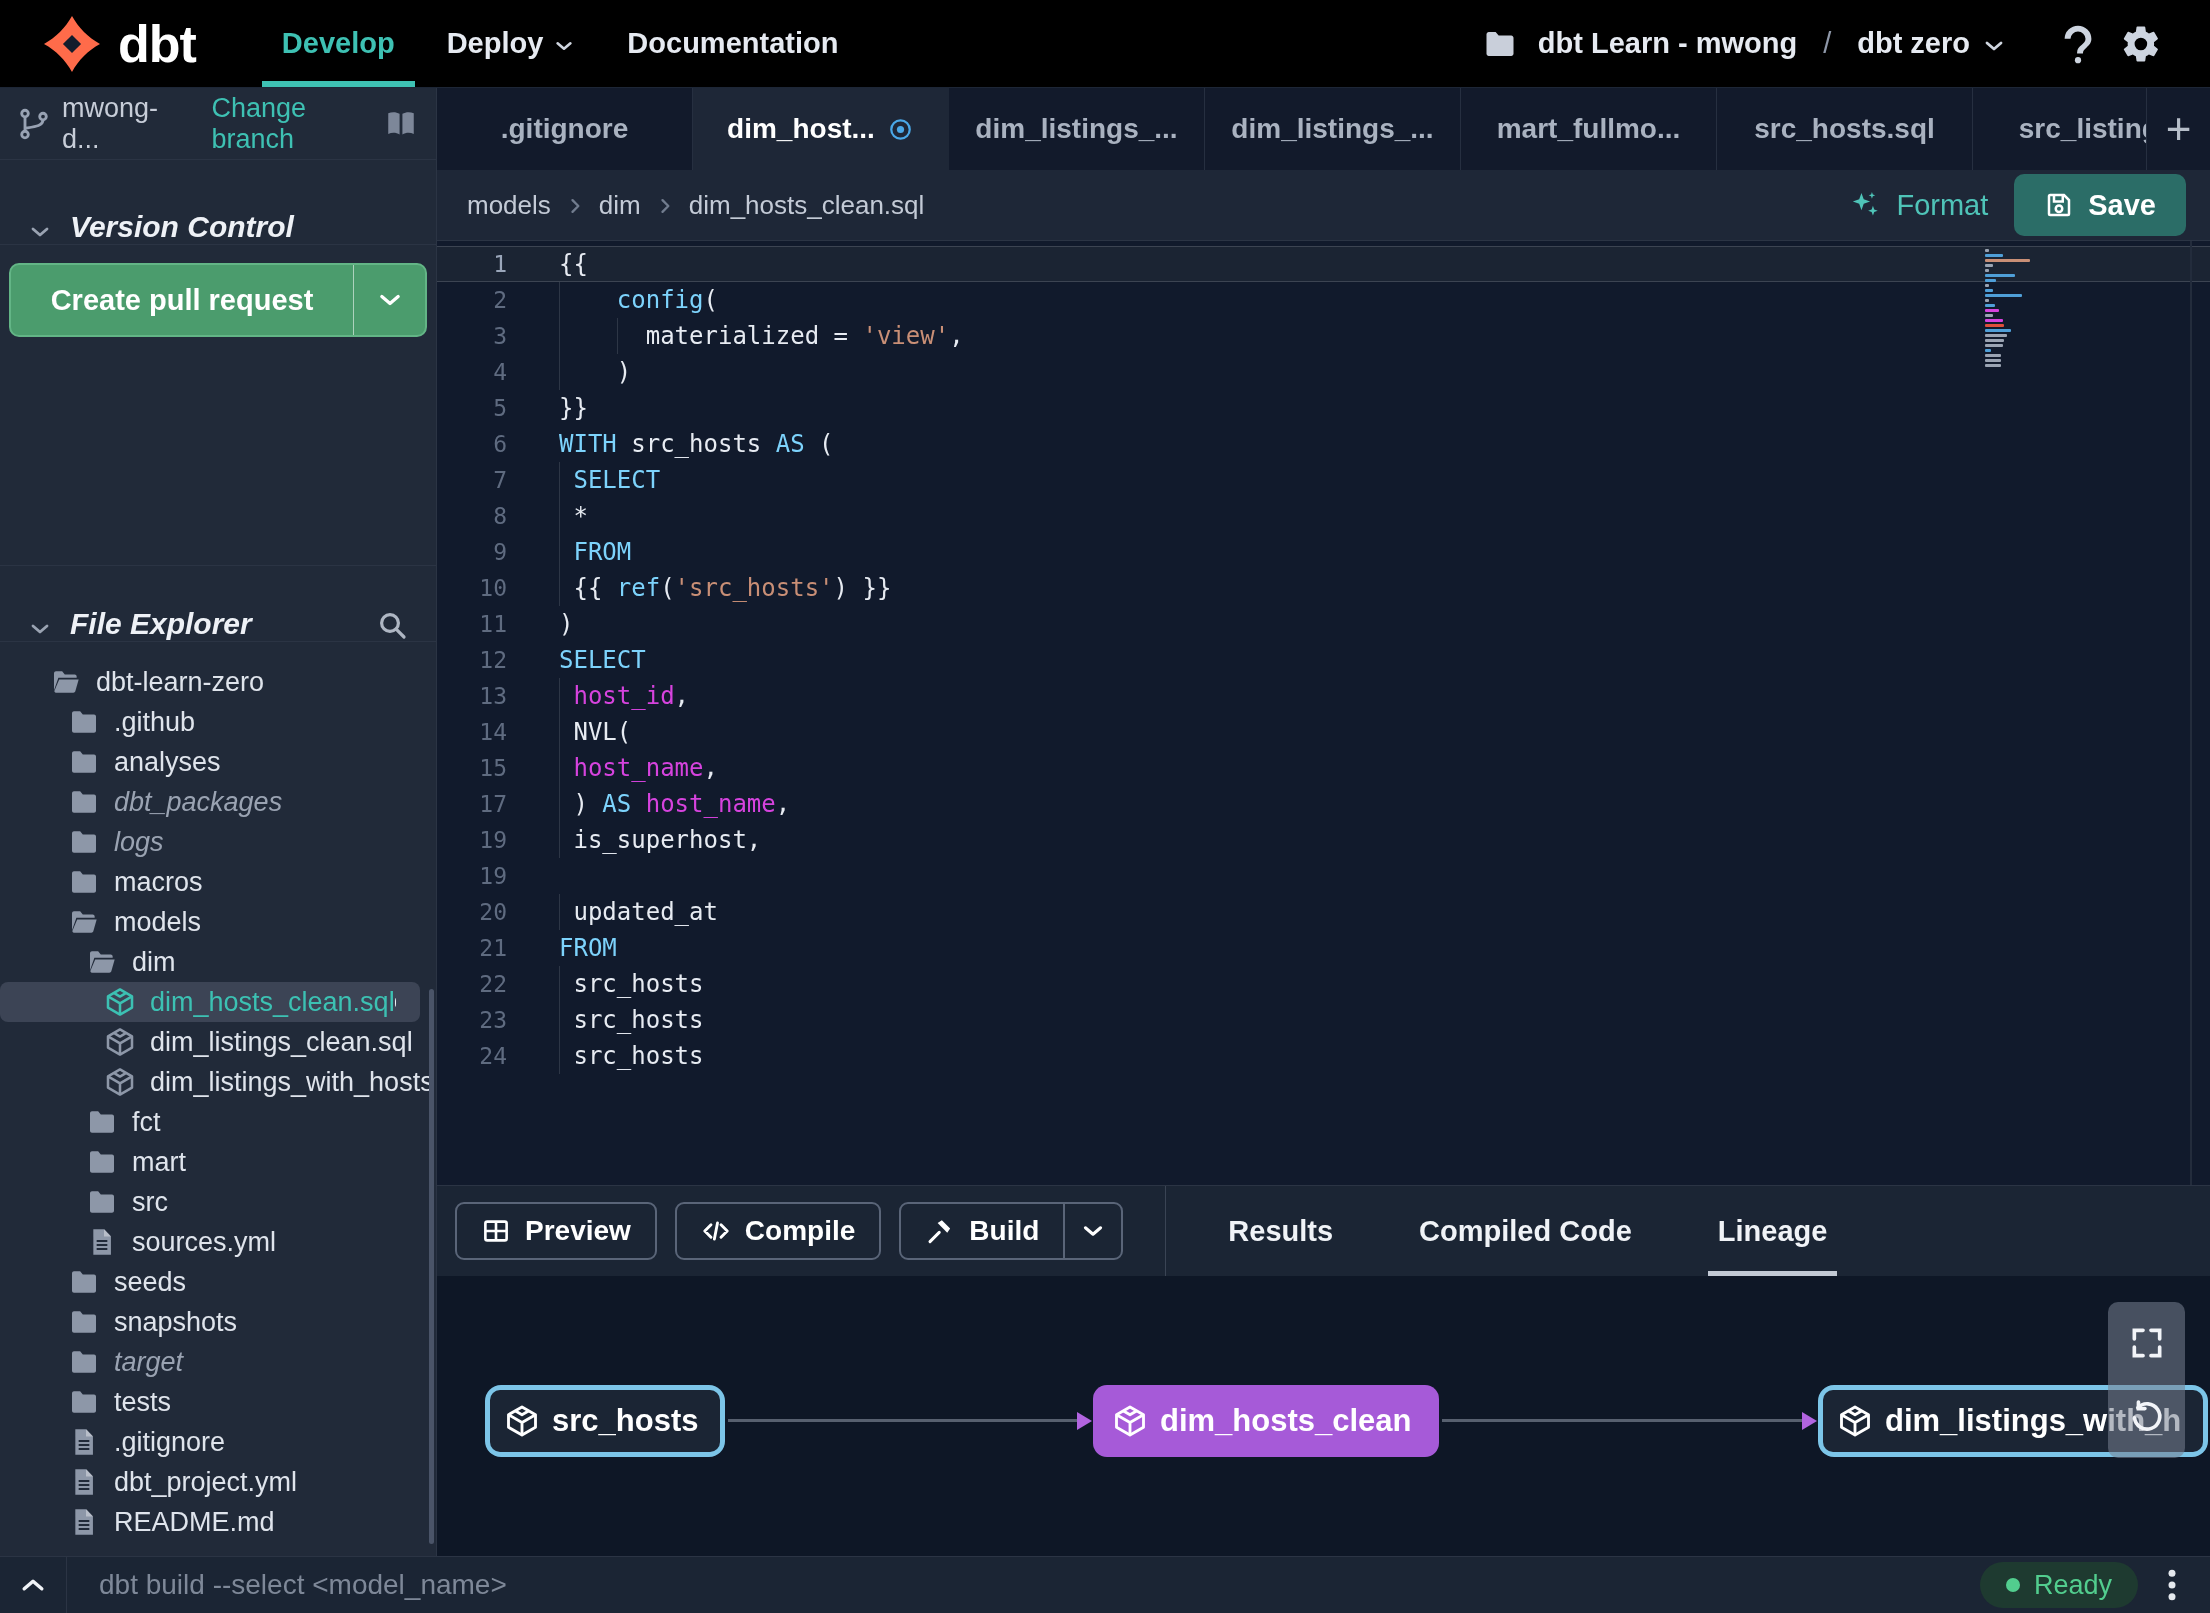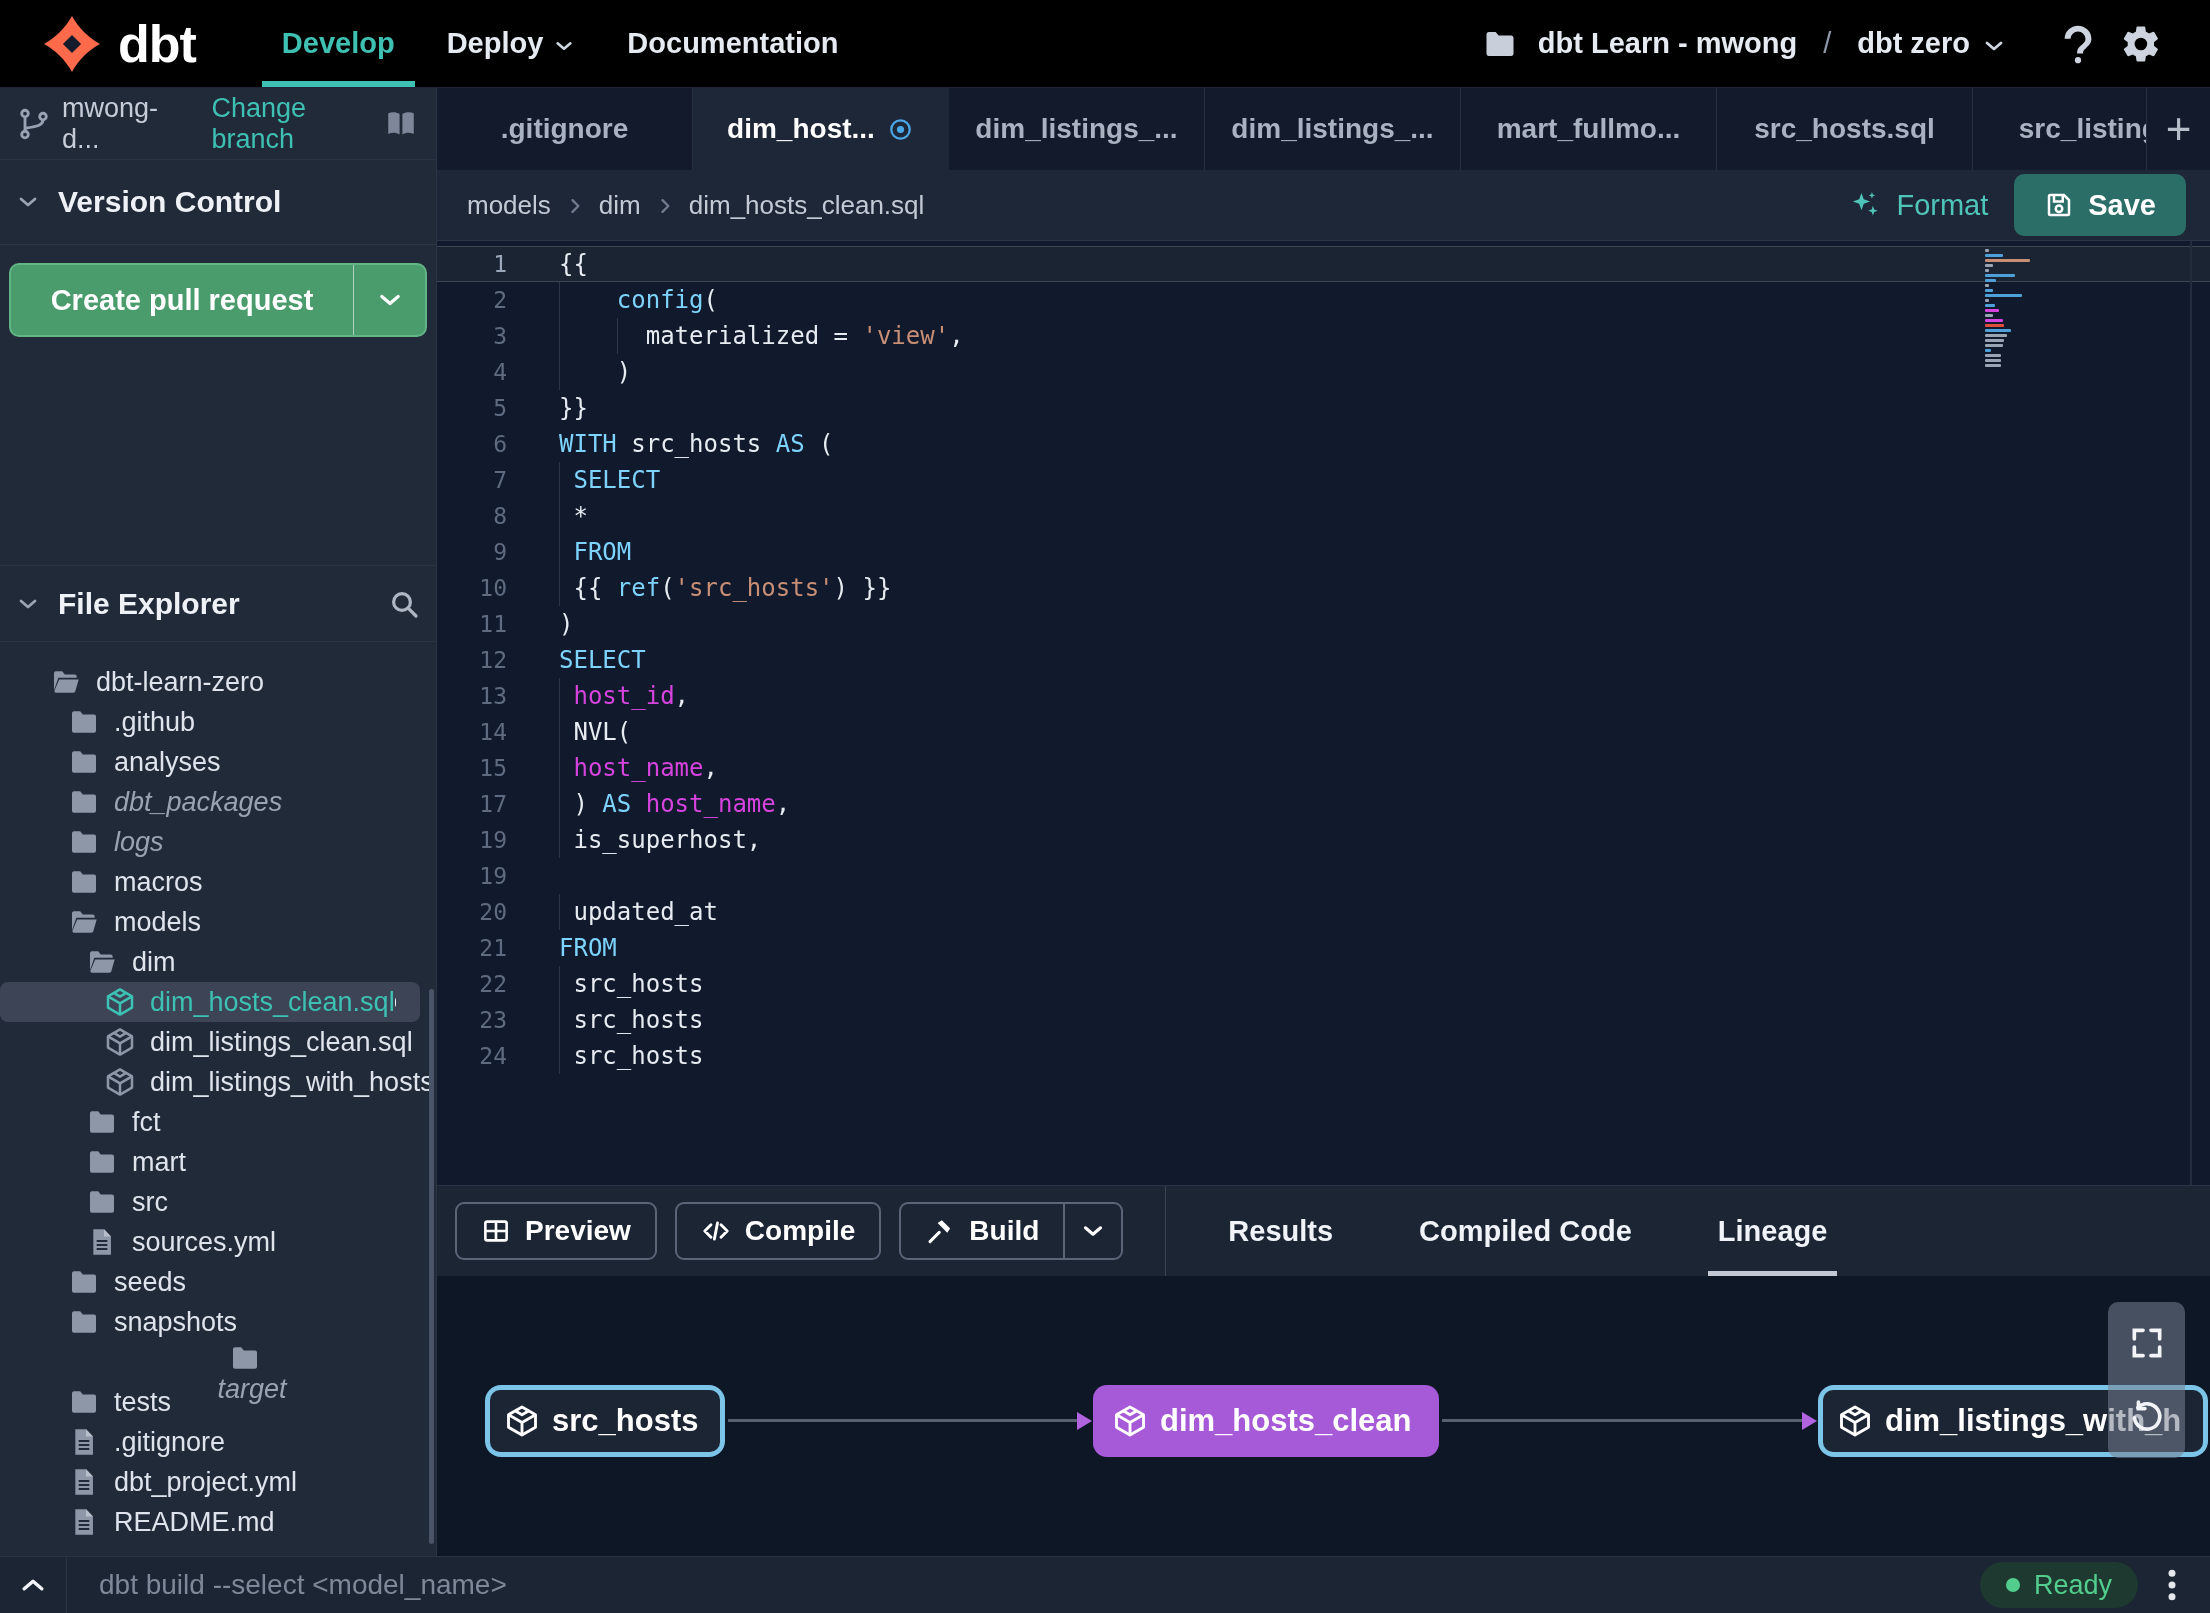--- a/index.html
+++ b/index.html
@@ -29,21 +29,21 @@
   #settings-icon { width:42px; height:42px; color:#cdd4df; }
 
   
   #mid { display:flex; height:1468px; }
   #sidebar { width:437px; background:#212a39; display:flex; flex-direction:column; border-right:1px solid #2b3444; }
   #branch-row { height:72px; display:flex; align-items:center; padding:0 16px; border-bottom:1px solid #2b3444; }
   #branch-row .git { width:36px; height:36px; color:#98a2b3; }
   #branch-name { font-size:27px; color:#c7cdd8; margin-left:10px; }
   #change-branch { font-size:27px; color:#3ec1b3; margin-left:26px; cursor:pointer; }
   #branch-row .book { width:38px; height:34px; color:#7d8799; margin-left:auto; }
-  .section-head { display:flex; align-items:center; padding:0 16px; }
+  .section-head { display:flex; align-items:flex-end; padding:0 28px;font-style:italic; }
   .section-head .icn { width:24px; height:24px; color:#9aa3b2; }
   .section-head .ttl { font-size:30px; font-weight:700; color:#eef1f6; margin-left:18px; }
   #vc-head { height:85px; border-bottom:1px solid #2b3444; }
   #vc-body { height:320px; padding:18px 9px 0 9px; }
   #create-pr { height:74px; display:flex; align-items:stretch; background:#4b9c6d; border:2px solid #63b586;
     border-radius:10px; overflow:hidden; cursor:pointer; }
   #create-pr .lbl { flex:1; display:flex; align-items:center; justify-content:center; font-size:29px; font-weight:600; color:#fff; }
   #create-pr .split { width:72px; display:flex; align-items:center; justify-content:center; border-left:1px solid rgba(255,255,255,.55); }
   #create-pr .split .icn { width:28px; height:28px; color:#fff; }
   #fe-head { height:77px; border-top:1px solid #2b3444; border-bottom:1px solid #2b3444; }
@@ -392,21 +392,21 @@
           <span class="label">seeds</span>
         </div>
         <div class="tree-row" style="padding-left: 68px;">
           <span class="icn">
             <svg viewBox="0 0 24 24" fill="currentColor">
               <path d="M3 5.5C3 4.7 3.7 4 4.5 4h4.6l2 2.3h8.4c.8 0 1.5.7 1.5 1.5v10.7c0 .8-.7 1.5-1.5 1.5h-15C3.7 20 3 19.3 3 18.5z"></path>
             </svg>
           </span>
           <span class="label">snapshots</span>
         </div>
-        <div class="tree-row italic" style="padding-left: 68px; flex-direction: column;">
+        <div class="tree-row italic" style="padding-left: 68px;">
           <span class="icn">
             <svg viewBox="0 0 24 24" fill="currentColor">
               <path d="M3 5.5C3 4.7 3.7 4 4.5 4h4.6l2 2.3h8.4c.8 0 1.5.7 1.5 1.5v10.7c0 .8-.7 1.5-1.5 1.5h-15C3.7 20 3 19.3 3 18.5z"></path>
             </svg>
           </span>
           <span class="label">target</span>
         </div>
         <div class="tree-row" style="padding-left: 68px;">
           <span class="icn">
             <svg viewBox="0 0 24 24" fill="currentColor">

